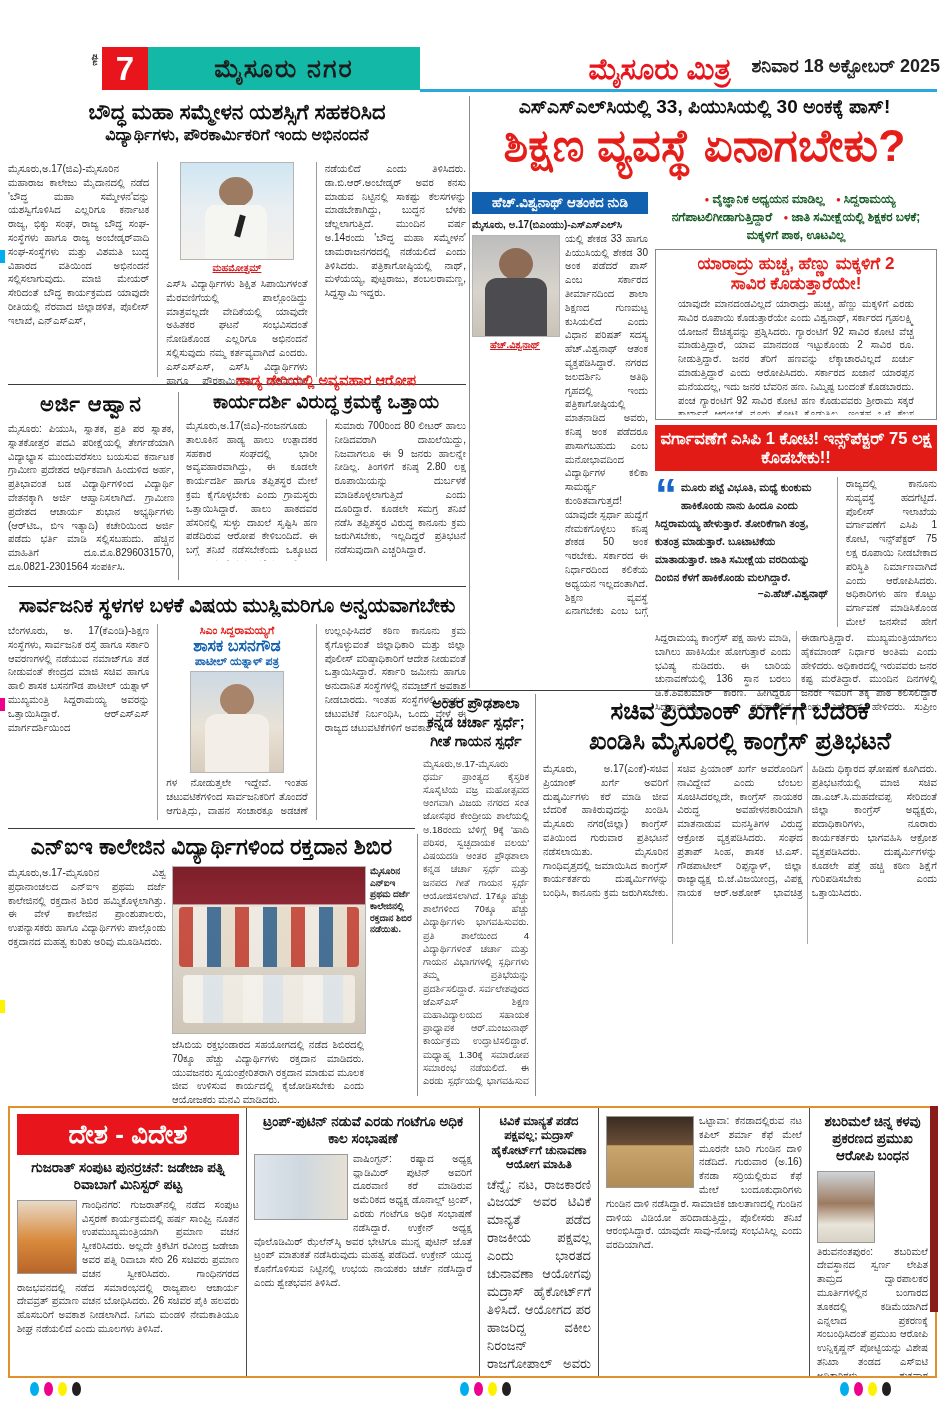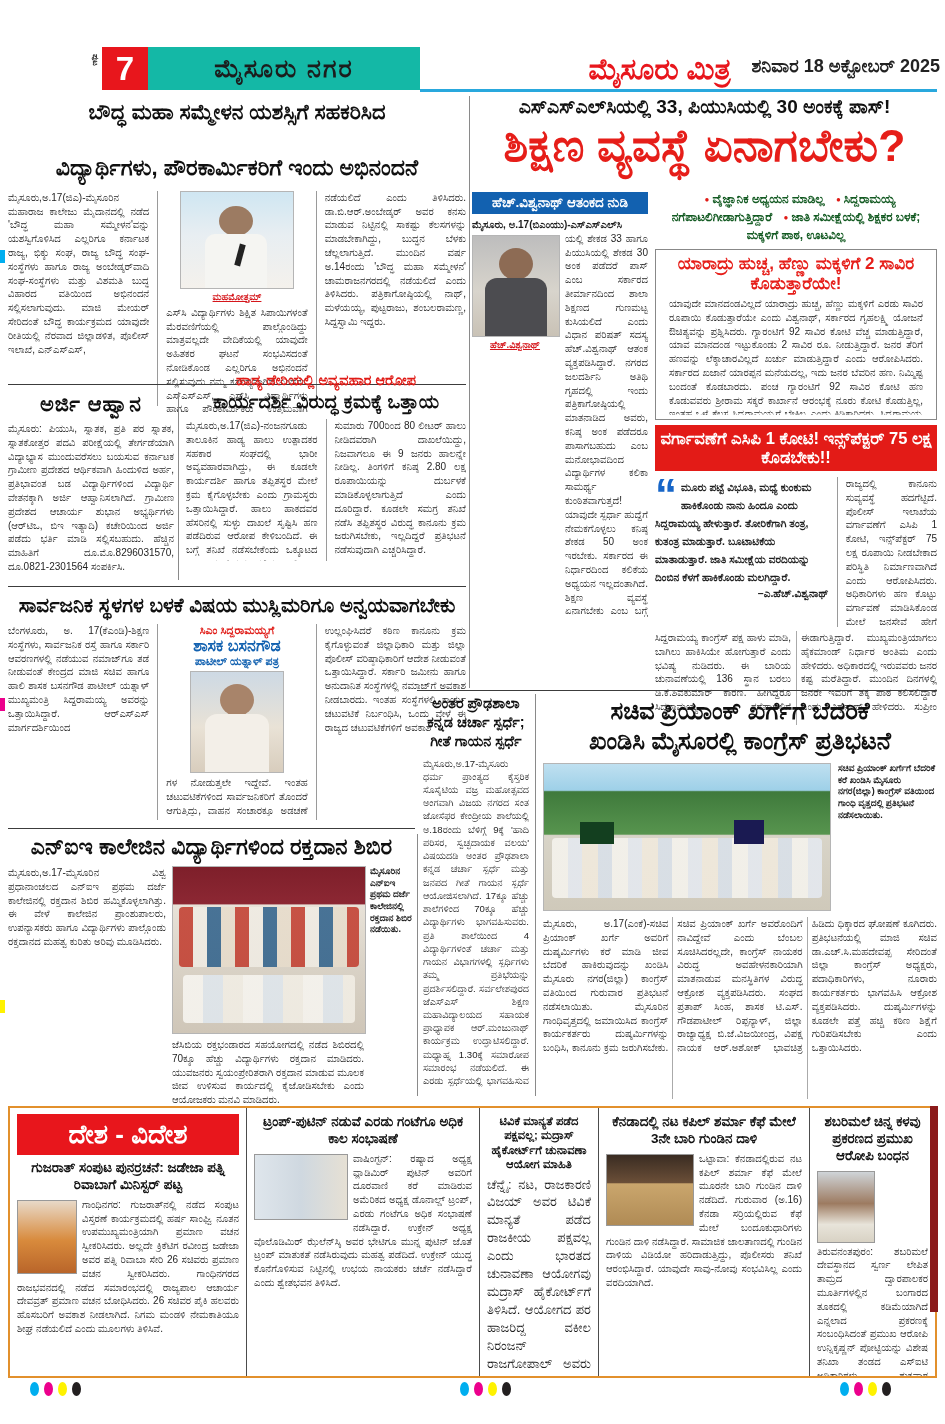--- a/index.html
+++ b/index.html
@@ -36,22 +36,22 @@
   <div class="abs" style="left:545px;top:50px;width:230px;height:40px;display:flex;align-items:center;justify-content:center;font-size:29px;font-weight:bold;color:#e8161c;transform:skewX(-4deg);">ಮೈಸೂರು ಮಿತ್ರ</div>
   <div class="abs" style="left:740px;top:56px;width:200px;font-size:18px;font-weight:bold;color:#222;text-align:right;">ಶನಿವಾರ 18 ಅಕ್ಟೋಬರ್ 2025</div>
   <div class="abs" style="left:420px;top:89px;width:517px;height:3px;background:#29a8dd;"></div>
 
   <div class="abs" style="left:0;top:250px;width:5px;height:13px;background:#00aeef;"></div>
   <div class="abs" style="left:0;top:698px;width:5px;height:13px;background:#ec008c;"></div>
   <div class="abs" style="left:0;top:1000px;width:5px;height:13px;background:#fff200;"></div>
 
   <div class="abs" style="left:8px;top:98px;width:458px;">
     <div class="hl center" style="font-size:21px;line-height:1.3;">ಬೌದ್ಧ ಮಹಾ ಸಮ್ಮೇಳನ ಯಶಸ್ಸಿಗೆ ಸಹಕರಿಸಿದ</div>
-    <div class="hl center" style="font-size:22px;line-height:1.3;margin-top:29px;">ವಿದ್ಯಾರ್ಥಿಗಳು, ಪೌರಕಾರ್ಮಿಕರಿಗೆ ಇಂದು ಅಭಿನಂದನೆ</div>
-    <div class="colsplit" style="margin-top:8px;height:215px;">
+    <div class="hl center" style="font-size:16px;line-height:1.3;">ವಿದ್ಯಾರ್ಥಿಗಳು, ಪೌರಕಾರ್ಮಿಕರಿಗೆ ಇಂದು ಅಭಿನಂದನೆ</div>
+    <div class="colsplit" style="margin-top:16px;height:215px;">
       <div class="body">ಮೈಸೂರು,ಅ.17(ಜಿಎ)-ಮೈಸೂರಿನ ಮಹಾರಾಜ ಕಾಲೇಜು ಮೈದಾನದಲ್ಲಿ ನಡೆದ 'ಬೌದ್ಧ ಮಹಾ ಸಮ್ಮೇಳನ'ವನ್ನು ಯಶಸ್ವಿಗೊಳಿಸಿದ ಎಲ್ಲರಿಗೂ ಕರ್ನಾಟಕ ರಾಜ್ಯ, ಭಿಕ್ಕು ಸಂಘ, ರಾಜ್ಯ ಬೌದ್ಧ ಸಂಘ-ಸಂಸ್ಥೆಗಳು ಹಾಗೂ ರಾಜ್ಯ ಅಂಬೇಡ್ಕರ್‌ವಾದಿ ಸಂಘ-ಸಂಸ್ಥೆಗಳು ಮತ್ತು ವಿಶಮತಿ ಬುದ್ಧ ವಿಹಾರದ ವತಿಯಿಂದ ಅಭಿನಂದನೆ ಸಲ್ಲಿಸಲಾಗುವುದು. ಮಾಜಿ ಮೇಯರ್ ಸೇರಿದಂತೆ ಬೌದ್ಧ ಕಾರ್ಯಕ್ರಮದ ಯಾವುದೇ ರೀತಿಯಲ್ಲಿ ನೆರವಾದ ಜಿಲ್ಲಾಡಳಿತ, ಪೊಲೀಸ್ ಇಲಾಖೆ, ಎನ್‌ಎಸ್‌ಎಸ್,</div>
       <div class="cdiv">
         <div class="photo" style="width:112px;height:96px;margin:0 auto;background:linear-gradient(180deg,#cfe6f2 0%,#e8eef2 45%,#f4f1ec 100%);">
           <div style="position:absolute;left:38px;top:14px;width:34px;height:30px;border-radius:50%;background:#9c7b62;"></div>
           <div style="position:absolute;left:24px;top:42px;width:62px;height:54px;border-radius:10px 10px 0 0;background:#f5f5f2;"></div>
           <div style="position:absolute;left:56px;top:52px;width:6px;height:22px;background:#222;transform:rotate(15deg);"></div>
         </div>
         <div class="redcap center" style="margin:2px 0 3px;">ಮಹಮೋತ್ತಮ್</div>
         <div class="body" style="height:108px;">ಎಸ್‌ಸಿ ವಿದ್ಯಾರ್ಥಿಗಳು ಶಿಕ್ಷಿತ ಸಿಪಾಯಿಗಳಂತೆ ಮೆರವಣಿಗೆಯಲ್ಲಿ ಪಾಲ್ಗೊಂಡಿದ್ದು ಮಾತ್ರವಲ್ಲದೇ ವೇದಿಕೆಯಲ್ಲಿ ಯಾವುದೇ ಅಹಿತಕರ ಘಟನೆ ಸಂಭವಿಸದಂತೆ ನೋಡಿಕೊಂಡ ಎಲ್ಲರಿಗೂ ಅಭಿನಂದನೆ ಸಲ್ಲಿಸುವುದು ನಮ್ಮ ಕರ್ತವ್ಯವಾಗಿದೆ ಎಂದರು. ಎಸ್‌ಎಸ್‌ಎಸ್, ಎಸ್‌ಸಿ ವಿದ್ಯಾರ್ಥಿಗಳು ಹಾಗೂ ಪೌರಕಾರ್ಮಿಕರು ಉತ್ತಮವಾಗಿ ಕಾರ್ಯನಿರ್ವಹಿಸಿದ್ದ ಹಿನ್ನೆಲೆಯಲ್ಲಿ ಅ.18ರಂದು ಬುದ್ಧ ವಿಹಾರದ ಆವರಣದಲ್ಲಿ ಸಂಜೆ 5.30ಕ್ಕೆ ಅಭಿನಂದನೆ ಸಲ್ಲಿಕೆ, ಪ್ರಮಾಣ ಪತ್ರ ವಿತರಿಸುತ್ತೇವೆ. ಈ ವೇಳೆ 'ಬುದ್ಧ ಬೆಳಕು' ನಾಟಕ ಪ್ರದರ್ಶನ</div>
       </div>
@@ -132,21 +132,21 @@
     <div class="redcap" style="float:left;width:86px;text-align:center;margin-right:5px;">ಹೆಚ್.ವಿಶ್ವನಾಥ್</div>
     <div class="body" style="height:386px;">ಯಲ್ಲಿ ಶೇಕಡ 33 ಹಾಗೂ ಪಿಯುಸಿಯಲ್ಲಿ ಶೇಕಡ 30 ಅಂಕ ಪಡೆದರೆ ಪಾಸ್ ಎಂಬ ಸರ್ಕಾರದ ತೀರ್ಮಾನದಿಂದ ಶಾಲಾ ಶಿಕ್ಷಣದ ಗುಣಮಟ್ಟ ಕುಸಿಯಲಿದೆ ಎಂದು ವಿಧಾನ ಪರಿಷತ್ ಸದಸ್ಯ ಹೆಚ್.ವಿಶ್ವನಾಥ್ ಆತಂಕ ವ್ಯಕ್ತಪಡಿಸಿದ್ದಾರೆ. ನಗರದ ಜಲದರ್ಶಿನಿ ಅತಿಥಿ ಗೃಹದಲ್ಲಿ ಇಂದು ಪತ್ರಿಕಾಗೋಷ್ಠಿಯಲ್ಲಿ ಮಾತನಾಡಿದ ಅವರು, ಕನಿಷ್ಠ ಅಂಕ ಪಡೆದರೂ ಪಾಸಾಗಬಹುದು ಎಂಬ ಮನೋಭಾವದಿಂದ ವಿದ್ಯಾರ್ಥಿಗಳ ಕಲಿಕಾ ಸಾಮರ್ಥ್ಯ ಕುಂಠಿತವಾಗುತ್ತದೆ! ಯಾವುದೇ ಸ್ಪರ್ಧಾ ಹುದ್ದೆಗೆ ನೇಮಕಗೊಳ್ಳಲು ಕನಿಷ್ಠ ಶೇಕಡ 50 ಅಂಕ ಇರಬೇಕು. ಸರ್ಕಾರದ ಈ ನಿರ್ಧಾರದಿಂದ ಕಲಿಕೆಯ ಅಧ್ಯಯನ ಇಲ್ಲದಂತಾಗಿದೆ. ಶಿಕ್ಷಣ ವ್ಯವಸ್ಥೆ ಏನಾಗಬೇಕು ಎಂಬ ಬಗ್ಗೆ ವೈಜ್ಞಾನಿಕ ಅಧ್ಯಯನ ನಡೆಯಬೇಕಿದೆ ಎಂದರು. ಜಾತಿ ಸಮೀಕ್ಷೆಯಲ್ಲಿ ಶಿಕ್ಷಕರನ್ನು ಬಳಸಿಕೊಳ್ಳುತ್ತಿರುವುದರಿಂದ ಮಕ್ಕಳಿಗೆ ಪಾಠ, ಊಟ ಮತ್ತು ಪಾಠ ಎರಡೂ ಇಲ್ಲದಂತಾಗಿದೆ ಎಂದು ಕಿಡಿಕಾರಿದರು.</div>
   </div>
 
   <div class="abs" style="left:655px;top:190px;width:282px;">
     <div class="center" style="font-size:12px;line-height:1.5;">
       <span class="bullet">ವೈಜ್ಞಾನಿಕ ಅಧ್ಯಯನ ಮಾಡಿಲ್ಲ</span>
       <span class="bullet">ಸಿದ್ದರಾಮಯ್ಯ ನಗೆಪಾಟಲಿಗೀಡಾಗುತ್ತಿದ್ದಾರೆ</span>
       <span class="bullet">ಜಾತಿ ಸಮೀಕ್ಷೆಯಲ್ಲಿ ಶಿಕ್ಷಕರ ಬಳಕೆ; ಮಕ್ಕಳಿಗೆ ಪಾಠ, ಊಟವಿಲ್ಲ</span>
     </div>
-    <div style="border:1px solid #888;margin-top:5px;padding:4px 13px;">
+    <div style="border:1px solid #888;margin-top:5px;padding:4px 22px;">
       <div class="center" style="font-size:17px;font-weight:bold;color:#e61e19;">ಯಾರಾದ್ರು ಹುಚ್ಚ, ಹೆಣ್ಣು ಮಕ್ಕಳಿಗೆ 2 ಸಾವಿರ ಕೊಡುತ್ತಾರೆಯೇ!</div>
       <div class="body" style="margin-top:3px;height:118px;">ಯಾವುದೇ ಮಾನದಂಡವಿಲ್ಲದೆ ಯಾರಾದ್ರು ಹುಚ್ಚ, ಹೆಣ್ಣು ಮಕ್ಕಳಿಗೆ ಎರಡು ಸಾವಿರ ರೂಪಾಯಿ ಕೊಡುತ್ತಾರೆಯೇ ಎಂದು ವಿಶ್ವನಾಥ್, ಸರ್ಕಾರದ ಗೃಹಲಕ್ಷ್ಮಿ ಯೋಜನೆ ಔಚಿತ್ಯವನ್ನು ಪ್ರಶ್ನಿಸಿದರು. ಗ್ಯಾರಂಟಿಗೆ 92 ಸಾವಿರ ಕೋಟಿ ವೆಚ್ಚ ಮಾಡುತ್ತಿದ್ದಾರೆ, ಯಾವ ಮಾನದಂಡ ಇಟ್ಟುಕೊಂಡು 2 ಸಾವಿರ ರೂ. ನೀಡುತ್ತಿದ್ದಾರೆ. ಜನರ ತೆರಿಗೆ ಹಣವನ್ನು ಲೆಕ್ಕಾಚಾರವಿಲ್ಲದೆ ಖರ್ಚು ಮಾಡುತ್ತಿದ್ದಾರೆ ಎಂದು ಆರೋಪಿಸಿದರು. ಸರ್ಕಾರದ ಖಜಾನೆ ಯಾರಪ್ಪನ ಮನೆಯದಲ್ಲ, ಇದು ಜನರ ಬೆವರಿನ ಹಣ. ನಿಮ್ಮಿಷ್ಟ ಬಂದಂತೆ ಕೊಡಬಾರದು. ಪಂಚ ಗ್ಯಾರಂಟಿಗೆ 92 ಸಾವಿರ ಕೋಟಿ ಹಣ ಕೊಡುವವರು ಶ್ರೀರಾಮ ಸಕ್ಕರೆ ಕಾರ್ಖಾನೆ ಆರಂಭಕ್ಕೆ ನೂರು ಕೋಟಿ ಕೊಡುತ್ತಿಲ್ಲ, ಇಂತಹ ಒಳ್ಳೆ ಕೆಲಸ ಸಿದ್ದರಾಮಯ್ಯಗೆ ಬೇಕಿಲ್ಲ ಎಂದು ಕಿಡಿಕಾರಿದರು. ಸಿದ್ದರಾಮಯ್ಯ ಸೇರಿದಂತೆ ಯಾವ ಸಚಿವರು ಜನಪರ ಕೆಲಸ ಮಾಡುತ್ತಿಲ್ಲ. ಶಾಸಕರು ಇವರ ಗುಲಾಮರಾಗಿರುವ ಕಾರಣ ಇವರ ನಿರ್ಧಾರದ ಬಗ್ಗೆ ಚಕಾರವೆತ್ತುತ್ತಿಲ್ಲ ಎಂದು ವಿಶ್ವನಾಥ್ ಆಕ್ರೋಶ ವ್ಯಕ್ತಪಡಿಸಿದರು.</div>
     </div>
     <div style="background:#e31b17;color:#fff;font-size:16.5px;font-weight:bold;text-align:center;padding:4px 2px;margin-top:5px;">ವರ್ಗಾವಣೆಗೆ ಎಸಿಪಿ 1 ಕೋಟಿ! ಇನ್ಸ್‌ಪೆಕ್ಟರ್ 75 ಲಕ್ಷ ಕೊಡಬೇಕು!!</div>
 
     <div style="display:flex;gap:8px;margin-top:6px;height:150px;">
       <div style="flex:1.9;">
         <span style="float:left;font-size:44px;line-height:.8;color:#1766c8;font-weight:bold;margin-right:4px;">“</span>
         <span class="body" style="font-weight:bold;font-size:10.5px;">ಮೂರು ಪಟ್ಟೆ ವಿಭೂತಿ, ಮಧ್ಯೆ ಕುಂಕುಮ ಹಾಕಿಕೊಂಡು ನಾನು ಹಿಂದೂ ಎಂದು ಸಿದ್ದರಾಮಯ್ಯ ಹೇಳುತ್ತಾರೆ. ತೋರಿಕೆಗಾಗಿ ತಂತ್ರ, ಕುತಂತ್ರ ಮಾಡುತ್ತಾರೆ. ಬೂಟಾಟಿಕೆಯ ಮಾತಾಡುತ್ತಾರೆ. ಜಾತಿ ಸಮೀಕ್ಷೆಯ ವರದಿಯನ್ನು ದಿಂಬಿನ ಕೆಳಗೆ ಹಾಕಿಕೊಂಡು ಮಲಗಿದ್ದಾರೆ.</span>
         <div style="text-align:right;font-size:10.5px;font-weight:bold;color:#1a1a1a;margin-top:2px;">–ಎ.ಹೆಚ್.ವಿಶ್ವನಾಥ್</div>
@@ -155,28 +155,20 @@
     </div>
     <div class="body" style="margin-top:4px;height:94px;column-count:2;column-gap:10px;column-rule:1px solid #aaa;">ಸಿದ್ದರಾಮಯ್ಯ ಕಾಂಗ್ರೆಸ್ ಪಕ್ಷ ಹಾಳು ಮಾಡಿ, ಬಾಗಿಲು ಹಾಕಿಸಿಯೇ ಹೋಗುತ್ತಾರೆ ಎಂದು ಭವಿಷ್ಯ ನುಡಿದರು. ಈ ಬಾರಿಯ ಚುನಾವಣೆಯಲ್ಲಿ 136 ಸ್ಥಾನ ಬರಲು ಡಿ.ಕೆ.ಶಿವಕುಮಾರ್ ಕಾರಣ. ಹೀಗಿದ್ದರೂ ಸಿದ್ದರಾಮಯ್ಯ ನಗೆಪಾಟಲಿಗೆ ಈಡಾಗುತ್ತಿದ್ದಾರೆ. ಮುಖ್ಯಮಂತ್ರಿಯಾಗಲು ಹೈಕಮಾಂಡ್ ನಿರ್ಧಾರ ಅಂತಿಮ ಎಂದು ಹೇಳಿದರು. ಅಧಿಕಾರದಲ್ಲಿ ಇರುವವರು ಜನರ ಕಷ್ಟ ಮರೆತಿದ್ದಾರೆ. ಮುಂದಿನ ದಿನಗಳಲ್ಲಿ ಜನರೇ ಇವರಿಗೆ ತಕ್ಕ ಪಾಠ ಕಲಿಸಲಿದ್ದಾರೆ ಎಂದು ವಿಶ್ವನಾಥ್ ಹೇಳಿದರು. ಸುಪ್ರೀಂ ಕೋರ್ಟ್ ಆದೇಶದ ಬಗ್ಗೆಯೂ ಪ್ರಸ್ತಾಪಿಸಿದ ಅವರು, ಸರ್ಕಾರ ಯಾವುದೇ ವಿಷಯದಲ್ಲಿ ಸ್ಪಷ್ಟ ನಿಲುವು ತಳೆದಿಲ್ಲ ಎಂದು ಟೀಕಿಸಿದರು.</div>
   </div>
 
   <div class="vrule" style="left:469px;top:96px;height:592px;"></div>
   <div class="hrule" style="left:417px;top:690px;width:520px;"></div>
 
   <div class="abs" style="left:543px;top:696px;width:394px;">
     <div class="hl center" style="font-size:24px;line-height:1.25;">ಸಚಿವ ಪ್ರಿಯಾಂಕ್ ಖರ್ಗೆಗೆ ಬೆದರಿಕೆ</div>
     <div class="hl center" style="font-size:24px;line-height:1.25;">ಖಂಡಿಸಿ ಮೈಸೂರಲ್ಲಿ ಕಾಂಗ್ರೆಸ್ ಪ್ರತಿಭಟನೆ</div>
-    <div style="display:flex;gap:7px;margin-top:7px;">
-      <div class="photo" style="flex:none;width:286px;height:146px;background:linear-gradient(180deg,#bfe0f0 0%,#9ed0e8 18%,#3f7a3c 19%,#57944e 48%,#d8d4c8 49%,#cfc9ba 100%);">
-        <div style="position:absolute;left:8px;top:74px;width:270px;height:60px;background:repeating-linear-gradient(90deg,#f4f2ec 0 16px,#e4e8ee 16px 30px,#f0e9dc 30px 46px,#d9e0e8 46px 60px);opacity:.92;border-radius:4px;"></div>
-        <div style="position:absolute;left:36px;top:58px;width:34px;height:22px;background:#133f1f;color:#fff;font-size:6px;text-align:center;"></div>
-        <div style="position:absolute;left:190px;top:56px;width:30px;height:24px;background:#1a1a52;"></div>
-      </div>
-      <div class="cap" style="font-weight:bold;">ಸಚಿವ ಪ್ರಿಯಾಂಕ್ ಖರ್ಗೆಗೆ ಬೆದರಿಕೆ ಕರೆ ಖಂಡಿಸಿ ಮೈಸೂರು ನಗರ(ಜಿಲ್ಲಾ) ಕಾಂಗ್ರೆಸ್ ವತಿಯಿಂದ ಗಾಂಧಿ ವೃತ್ತದಲ್ಲಿ ಪ್ರತಿಭಟನೆ ನಡೆಸಲಾಯಿತು.</div>
-    </div>
     <div class="body" style="margin-top:6px;height:182px;column-count:3;column-gap:9px;column-rule:1px solid #aaa;">ಮೈಸೂರು, ಅ.17(ಎಂಕೆ)-ಸಚಿವ ಪ್ರಿಯಾಂಕ್ ಖರ್ಗೆ ಅವರಿಗೆ ದುಷ್ಕರ್ಮಿಗಳು ಕರೆ ಮಾಡಿ ಜೀವ ಬೆದರಿಕೆ ಹಾಕಿರುವುದನ್ನು ಖಂಡಿಸಿ ಮೈಸೂರು ನಗರ(ಜಿಲ್ಲಾ) ಕಾಂಗ್ರೆಸ್ ವತಿಯಿಂದ ಗುರುವಾರ ಪ್ರತಿಭಟನೆ ನಡೆಸಲಾಯಿತು. ಮೈಸೂರಿನ ಗಾಂಧಿವೃತ್ತದಲ್ಲಿ ಜಮಾಯಿಸಿದ ಕಾಂಗ್ರೆಸ್ ಕಾರ್ಯಕರ್ತರು ದುಷ್ಕರ್ಮಿಗಳನ್ನು ಬಂಧಿಸಿ, ಕಾನೂನು ಕ್ರಮ ಜರುಗಿಸಬೇಕು. ಸಚಿವ ಪ್ರಿಯಾಂಕ್ ಖರ್ಗೆ ಅವರೊಂದಿಗೆ ನಾವಿದ್ದೇವೆ ಎಂದು ಬೆಂಬಲ ಸೂಚಿಸಿದರಲ್ಲದೇ, ಕಾಂಗ್ರೆಸ್ ನಾಯಕರ ವಿರುದ್ಧ ಅವಹೇಳನಕಾರಿಯಾಗಿ ಮಾತನಾಡುವ ಮನಸ್ಥಿತಿಗಳ ವಿರುದ್ಧ ಆಕ್ರೋಶ ವ್ಯಕ್ತಪಡಿಸಿದರು. ಸಂಘದ ಪ್ರತಾಪ್ ಸಿಂಹ, ಶಾಸಕ ಟಿ.ಎಸ್. ಗೌಡಪಾಟೀಲ್ ರಿಪ್ಪನ್ಯಾಳ್, ಜಿಲ್ಲಾ ರಾಜ್ಯಾಧ್ಯಕ್ಷ ಬಿ.ಜೆ.ವಿಜಯೀಂದ್ರ, ವಿಪಕ್ಷ ನಾಯಕ ಆರ್.ಅಶೋಕ್ ಭಾವಚಿತ್ರ ಹಿಡಿದು ಧಿಕ್ಕಾರದ ಘೋಷಣೆ ಕೂಗಿದರು. ಪ್ರತಿಭಟನೆಯಲ್ಲಿ ಮಾಜಿ ಸಚಿವ ಡಾ.ಎಚ್.ಸಿ.ಮಹದೇವಪ್ಪ ಸೇರಿದಂತೆ ಜಿಲ್ಲಾ ಕಾಂಗ್ರೆಸ್ ಅಧ್ಯಕ್ಷರು, ಪದಾಧಿಕಾರಿಗಳು, ನೂರಾರು ಕಾರ್ಯಕರ್ತರು ಭಾಗವಹಿಸಿ ಆಕ್ರೋಶ ವ್ಯಕ್ತಪಡಿಸಿದರು. ದುಷ್ಕರ್ಮಿಗಳನ್ನು ಕೂಡಲೇ ಪತ್ತೆ ಹಚ್ಚಿ ಕಠಿಣ ಶಿಕ್ಷೆಗೆ ಗುರಿಪಡಿಸಬೇಕು ಎಂದು ಒತ್ತಾಯಿಸಿದರು.</div>
   </div>
 
   <div class="abs" style="left:8px;top:1106px;width:929px;height:272px;border:2px solid #e2902c;box-sizing:border-box;display:flex;">
     <div class="wcol" style="width:222px;flex:none;">
       <div style="background:#e8161c;color:#fff;font-size:26px;font-weight:bold;text-align:center;padding:5px 0;margin-bottom:5px;">ದೇಶ - ವಿದೇಶ</div>
       <div class="whead">ಗುಜರಾತ್ ಸಂಪುಟ ಪುನರ್ರಚನೆ: ಜಡೇಜಾ ಪತ್ನಿ ರಿವಾಬಾಗೆ ಮಿನಿಸ್ಟರ್ ಪಟ್ಟ</div>
       <div class="body" style="height:168px;">
         <span class="wphoto" style="width:58px;height:72px;display:block;float:left;margin:2px 5px 2px 0;background:linear-gradient(180deg,#e8d9c8 0%,#d88a3c 55%,#b9652a 100%);"></span>
         <span>ಗಾಂಧಿನಗರ: ಗುಜರಾತ್‌ನಲ್ಲಿ ನಡೆದ ಸಂಪುಟ ವಿಸ್ತರಣೆ ಕಾರ್ಯಕ್ರಮದಲ್ಲಿ ಹರ್ಷ ಸಾಂಘ್ವಿ ನೂತನ ಉಪಮುಖ್ಯಮಂತ್ರಿಯಾಗಿ ಪ್ರಮಾಣ ವಚನ ಸ್ವೀಕರಿಸಿದರು. ಅಲ್ಲದೇ ಕ್ರಿಕೆಟಿಗ ರವೀಂದ್ರ ಜಡೇಜಾ ಅವರ ಪತ್ನಿ ರಿವಾಬಾ ಸೇರಿ 26 ಸಚಿವರು ಪ್ರಮಾಣ ವಚನ ಸ್ವೀಕರಿಸಿದರು. ಗಾಂಧಿನಗರದ ರಾಜಭವನದಲ್ಲಿ ನಡೆದ ಸಮಾರಂಭದಲ್ಲಿ ರಾಜ್ಯಪಾಲ ಆಚಾರ್ಯ ದೇವವ್ರತ್ ಪ್ರಮಾಣ ವಚನ ಬೋಧಿಸಿದರು. 26 ಸಚಿವರ ಪೈಕಿ ಹಲವರು ಹೊಸಬರಿಗೆ ಅವಕಾಶ ನೀಡಲಾಗಿದೆ. ನಿಗಮ ಮಂಡಳಿ ನೇಮಕಾತಿಯೂ ಶೀಘ್ರ ನಡೆಯಲಿದೆ ಎಂದು ಮೂಲಗಳು ತಿಳಿಸಿವೆ.</span>
@@ -187,21 +179,20 @@
       <div class="body" style="height:218px;">
         <span class="wphoto" style="width:92px;height:64px;display:block;float:left;background:linear-gradient(90deg,#dfe6ec 0%,#cfd8e0 50%,#e6e0d4 100%);position:relative;"></span>
         <span>ವಾಷಿಂಗ್ಟನ್: ರಷ್ಯಾದ ಅಧ್ಯಕ್ಷ ವ್ಲಾಡಿಮಿರ್ ಪುಟಿನ್ ಅವರಿಗೆ ದೂರವಾಣಿ ಕರೆ ಮಾಡಿರುವ ಅಮೆರಿಕದ ಅಧ್ಯಕ್ಷ ಡೊನಾಲ್ಡ್ ಟ್ರಂಪ್, ಎರಡು ಗಂಟೆಗೂ ಅಧಿಕ ಸಂಭಾಷಣೆ ನಡೆಸಿದ್ದಾರೆ. ಉಕ್ರೇನ್ ಅಧ್ಯಕ್ಷ ವೊಲೊಡಿಮಿರ್ ಝೆಲೆನ್‌ಸ್ಕಿ ಅವರ ಭೇಟಿಗೂ ಮುನ್ನ ಪುಟಿನ್ ಜೊತೆ ಟ್ರಂಪ್ ಮಾತುಕತೆ ನಡೆಸಿರುವುದು ಮಹತ್ವ ಪಡೆದಿದೆ. ಉಕ್ರೇನ್ ಯುದ್ಧ ಕೊನೆಗೊಳಿಸುವ ನಿಟ್ಟಿನಲ್ಲಿ ಉಭಯ ನಾಯಕರು ಚರ್ಚೆ ನಡೆಸಿದ್ದಾರೆ ಎಂದು ಶ್ವೇತಭವನ ತಿಳಿಸಿದೆ.</span>
       </div>
     </div>
     <div class="wcol" style="width:104px;flex:none;">
       <div class="whead" style="font-size:11.5px;">ಟಿವಿಕೆ ಮಾನ್ಯತೆ ಪಡೆದ ಪಕ್ಷವಲ್ಲ; ಮದ್ರಾಸ್ ಹೈಕೋರ್ಟ್‌ಗೆ ಚುನಾವಣಾ ಆಯೋಗ ಮಾಹಿತಿ</div>
       <div class="body" style="height:200px;font-size:13px;">ಚೆನ್ನೈ: ನಟ, ರಾಜಕಾರಣಿ ವಿಜಯ್ ಅವರ ಟಿವಿಕೆ ಮಾನ್ಯತೆ ಪಡೆದ ರಾಜಕೀಯ ಪಕ್ಷವಲ್ಲ ಎಂದು ಭಾರತದ ಚುನಾವಣಾ ಆಯೋಗವು ಮದ್ರಾಸ್ ಹೈಕೋರ್ಟ್‌ಗೆ ತಿಳಿಸಿದೆ. ಆಯೋಗದ ಪರ ಹಾಜರಿದ್ದ ವಕೀಲ ನಿರಂಜನ್ ರಾಜಗೋಪಾಲ್ ಅವರು ಮುಖ್ಯ ನ್ಯಾಯಮೂರ್ತಿ ಶ್ರೀವಾಸ್ತವ ಮತ್ತು ನ್ಯಾಯಮೂರ್ತಿ ಅರುಳ್ ಮುರುಗನ್ ಅವರ ಪೀಠಕ್ಕೆ ಈ ಮಾಹಿತಿ ನೀಡಿದರು.</div>
     </div>
     <div class="wcol" style="width:196px;flex:none;">
-      <div class="whead">ಕೆನಡಾದಲ್ಲಿ ನಟ ಕಪಿಲ್ ಶರ್ಮಾ ಕೆಫೆ ಮೇಲೆ 3ನೇ ಬಾರಿ ಗುಂಡಿನ ದಾಳಿ</div>
       <div class="body" style="height:208px;">
         <span class="wphoto" style="width:86px;height:70px;display:block;float:left;background:linear-gradient(180deg,#3a2c22 0%,#6b4f38 40%,#caa66d 41%,#b08b55 100%);"></span>
         <span>ಒಟ್ಟಾವಾ: ಕೆನಡಾದಲ್ಲಿರುವ ನಟ ಕಪಿಲ್ ಶರ್ಮಾ ಕೆಫೆ ಮೇಲೆ ಮೂರನೇ ಬಾರಿ ಗುಂಡಿನ ದಾಳಿ ನಡೆದಿದೆ. ಗುರುವಾರ (ಅ.16) ಕೆನಡಾ ಸರ್ರಿಯಲ್ಲಿರುವ ಕೆಫೆ ಮೇಲೆ ಬಂದೂಕುಧಾರಿಗಳು ಗುಂಡಿನ ದಾಳಿ ನಡೆಸಿದ್ದಾರೆ. ಸಾಮಾಜಿಕ ಜಾಲತಾಣದಲ್ಲಿ ಗುಂಡಿನ ದಾಳಿಯ ವಿಡಿಯೋ ಹರಿದಾಡುತ್ತಿದ್ದು, ಪೊಲೀಸರು ತನಿಖೆ ಆರಂಭಿಸಿದ್ದಾರೆ. ಯಾವುದೇ ಸಾವು-ನೋವು ಸಂಭವಿಸಿಲ್ಲ ಎಂದು ವರದಿಯಾಗಿದೆ.</span>
       </div>
     </div>
     <div class="wcol" style="flex:1;">
       <div class="whead">ಶಬರಿಮಲೆ ಚಿನ್ನ ಕಳವು ಪ್ರಕರಣದ ಪ್ರಮುಖ ಆರೋಪಿ ಬಂಧನ</div>
       <div class="body" style="height:208px;">
         <span class="wphoto" style="width:56px;height:70px;display:block;float:left;background:linear-gradient(180deg,#cfd4d8 0%,#9d7b61 45%,#e8e4da 75%,#d8d2c4 100%);"></span>
         <span>ತಿರುವನಂತಪುರಂ: ಶಬರಿಮಲೆ ದೇವಸ್ಥಾನದ ಸ್ವರ್ಣ ಲೇಪಿತ ತಾಮ್ರದ ದ್ವಾರಪಾಲಕರ ಮೂರ್ತಿಗಳಲ್ಲಿನ ಬಂಗಾರದ ತೂಕದಲ್ಲಿ ಕಡಿಮೆಯಾಗಿದೆ ಎನ್ನಲಾದ ಪ್ರಕರಣಕ್ಕೆ ಸಂಬಂಧಿಸಿದಂತೆ ಪ್ರಮುಖ ಆರೋಪಿ ಉನ್ನಿಕೃಷ್ಣನ್ ಪೋಟ್ಟಿಯನ್ನು ವಿಶೇಷ ತನಿಖಾ ತಂಡದ ಎಸ್‌ಐಟಿ ಅಧಿಕಾರಿಗಳು ಶುಕ್ರವಾರ ಬಂಧಿಸಿದ್ದಾರೆ. ಗುರುವಾರ ರಾತ್ರಿಯಿಂದ ವಿಚಾರಣೆ ನಡೆಸಲಾಗುತ್ತಿತ್ತು.</span>

